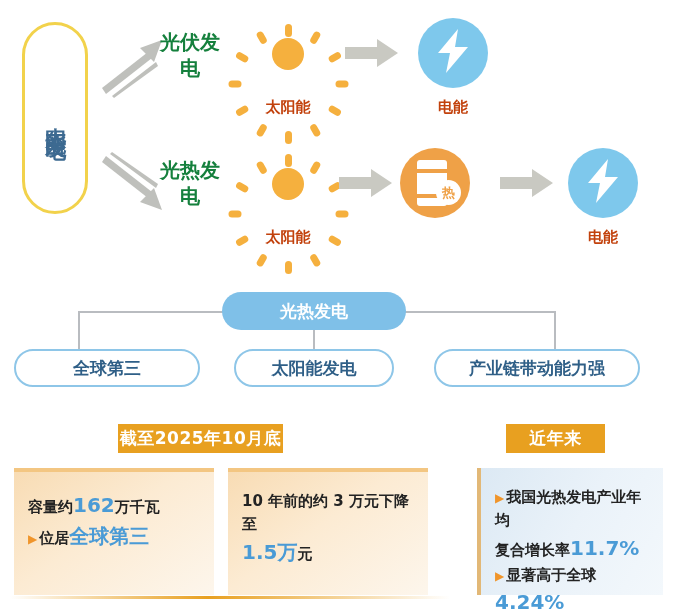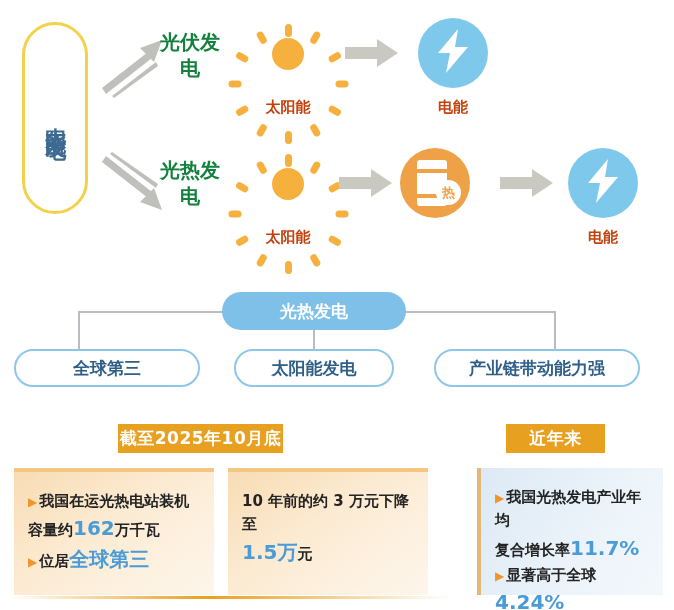--- a/index.html
+++ b/index.html
@@ -375,21 +375,20 @@
   <div class="pill pill-leaf leaf-3">
     <span>产业链带动能力强</span>
   </div>
 </div>
 
 <div class="stats-section">
   <div class="banner banner-left">截至2025年10月底</div>
   <div class="banner banner-right">近年来</div>
 
   <div class="card card-orange card-1" id="card0">
-      <div><span class="tri">▶</span><span>我国在运光热电站装机</span></div>
       <div><span>容量约</span><span class="hl-big">162</span><span>万千瓦</span></div>
       <div><span class="tri">▶</span><span>位居</span><span class="hl-big">全球第三</span></div>
     </div>
   <div class="card card-orange card-2" id="card1">
       <div><span>10 年前的约 3 万元下降至</span></div>
       <div><span class="hl-big">1.5</span><span class="hl-big">万</span><span>元</span></div>
     </div>
   <div class="card card-blue card-3" id="card2">
       <div><span class="tri">▶</span><span>我国光热发电产业年均</span></div>
       <div><span>复合增长率</span><span class="hl-big">11.7%</span></div>

